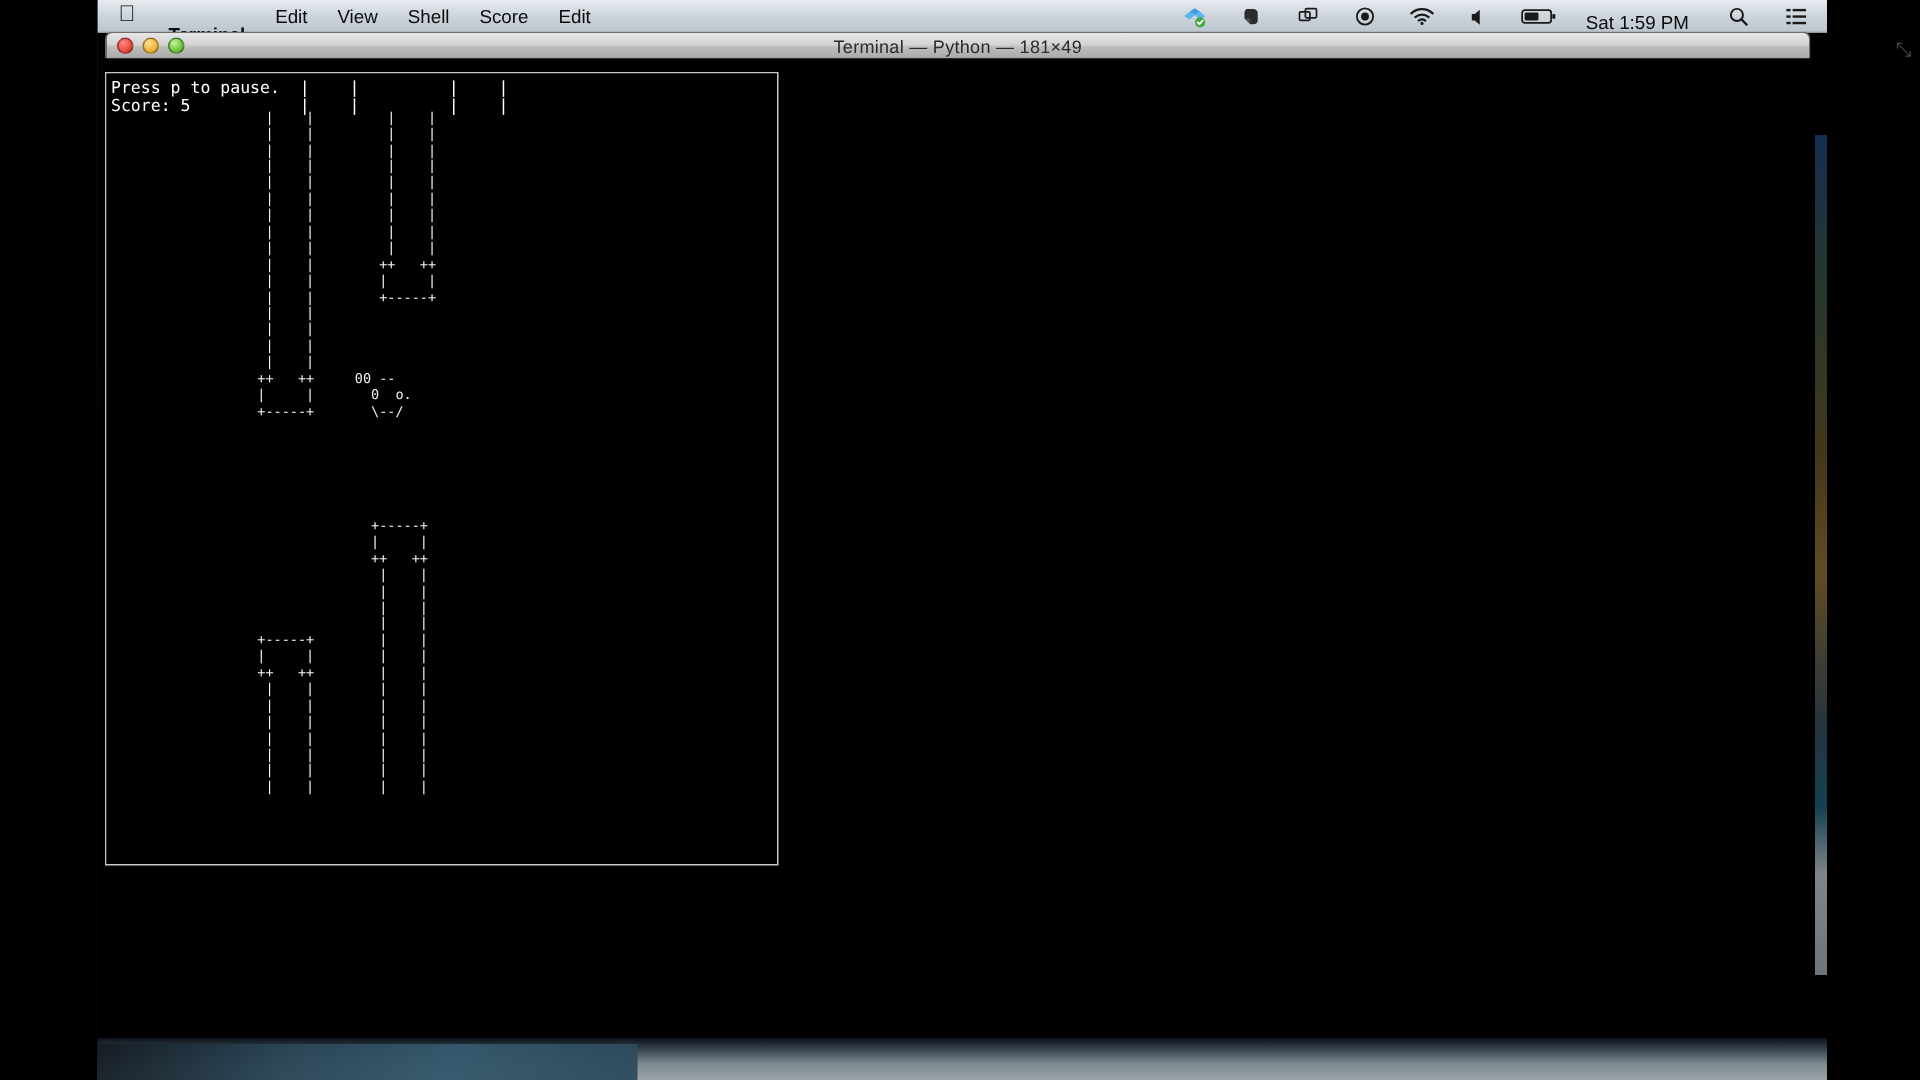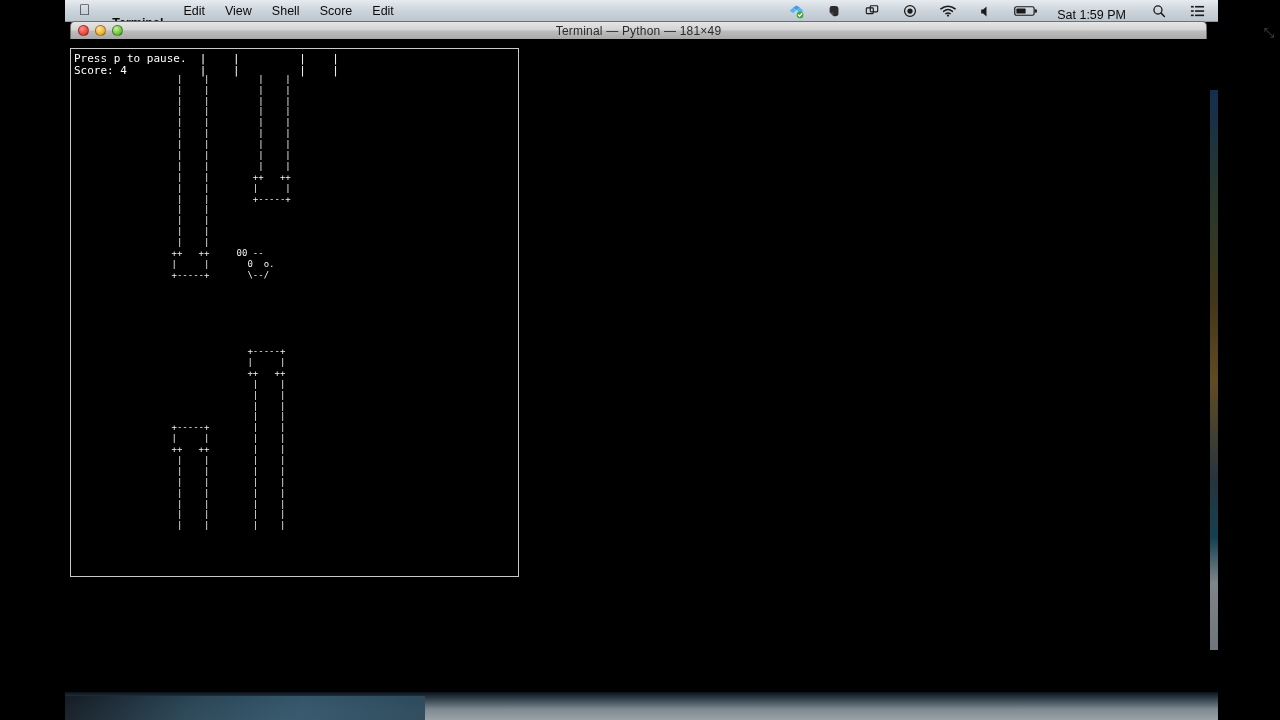--- a/index.html
+++ b/index.html
@@ -206,17 +206,17 @@
       <div class="tl green"></div>
     </div>
     <div id="wintitle">Terminal — Python — 181×49</div>
   </div>
 
   <div id="resize-handle">⤡</div>
 
   <div id="termframe">
     <div id="termscreen">
       <div id="grid"><div class="row"></div><div class="row"></div><div class="row">                   |    |         |    |</div><div class="row">                   |    |         |    |</div><div class="row">                   |    |         |    |</div><div class="row">                   |    |         |    |</div><div class="row">                   |    |         |    |</div><div class="row">                   |    |         |    |</div><div class="row">                   |    |         |    |</div><div class="row">                   |    |         |    |</div><div class="row">                   |    |         |    |</div><div class="row">                   |    |        ++   ++</div><div class="row">                   |    |        |     |</div><div class="row">                   |    |        +-----+</div><div class="row">                   |    |</div><div class="row">                   |    |</div><div class="row">                   |    |</div><div class="row">                   |    |</div><div class="row">                  ++   ++     00 --</div><div class="row">                  |     |       0  o.</div><div class="row">                  +-----+       \--/</div><div class="row"></div><div class="row"></div><div class="row"></div><div class="row"></div><div class="row"></div><div class="row"></div><div class="row">                                +-----+</div><div class="row">                                |     |</div><div class="row">                                ++   ++</div><div class="row">                                 |    |</div><div class="row">                                 |    |</div><div class="row">                                 |    |</div><div class="row">                                 |    |</div><div class="row">                  +-----+        |    |</div><div class="row">                  |     |        |    |</div><div class="row">                  ++   ++        |    |</div><div class="row">                   |    |        |    |</div><div class="row">                   |    |        |    |</div><div class="row">                   |    |        |    |</div><div class="row">                   |    |        |    |</div><div class="row">                   |    |        |    |</div><div class="row">                   |    |        |    |</div><div class="row">                   |    |        |    |</div></div>
-      <div id="overlay-hud"><div>Press p to pause.  |    |         |    |</div><div>Score: 4           |    |         |    |</div></div>
+      <div id="overlay-hud"><div>Press p to pause.  |    |         |    |</div><div>Score: 5           |    |         |    |</div></div>
     </div>
   </div>
 
 </div>
 
 </body></html>

